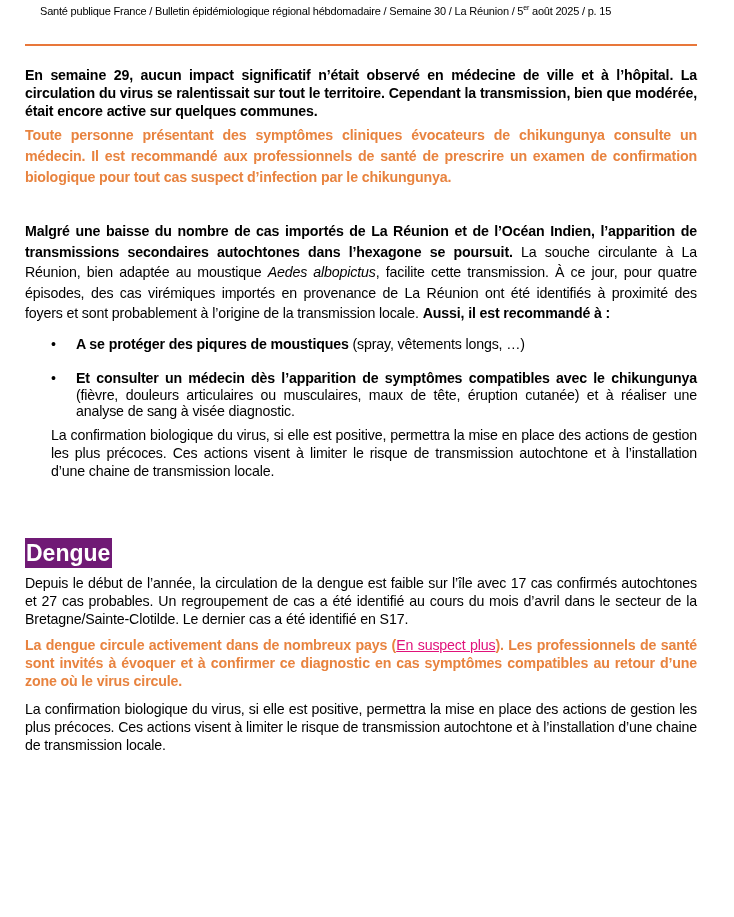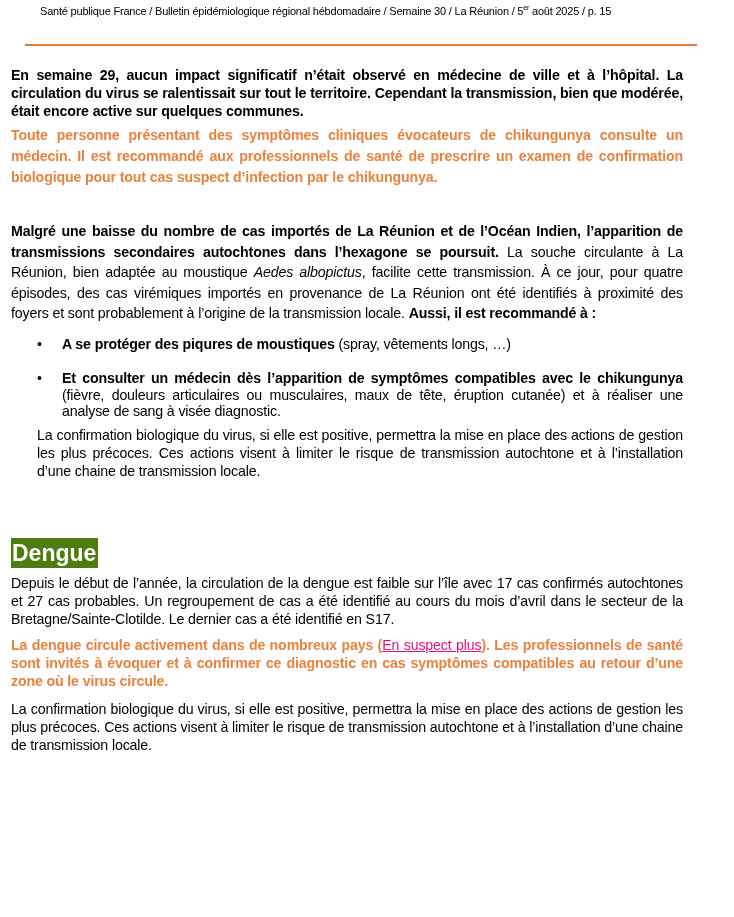--- a/index.html
+++ b/index.html
@@ -9,32 +9,32 @@
   }
   .header {
     position: absolute; left: 40px; top: 4px;
     font-size: 11px; letter-spacing: -0.2px; color: #000;
   }
   .header sup { font-size: 7px; }
   .rule {
     position: absolute; left: 25px; top: 44px; width: 672px; height: 2px;
     background: #e8773a;
   }
-  .content { position: absolute; left: 11px; top: 66px; width: 672px; }
+  .content { position: absolute; left: 25px; top: 66px; width: 672px; }
   p { margin: 0; font-size: 14.2px; line-height: 18px; text-align: justify; letter-spacing: -0.15px; }
   .bold { font-weight: bold; }
   .orange { color: #e8833f; font-weight: bold; }
   .orange-lh { line-height: 21px; }
   .lh20 { line-height: 20.5px; }
   ul { margin: 0; padding: 0; list-style: none; }
   li { position: relative; padding-left: 51px; font-size: 14.2px; line-height: 16.5px; text-align: justify; letter-spacing: -0.15px; }
   li .bullet { position: absolute; left: 26px; top: 0; }
   .indent { padding-left: 26px; }
   .h2 {
-    display: inline-block; background: #4d7c0f; color: #fff;
+    display: inline-block; background: #701a75; color: #fff;
     font-weight: bold; font-size: 23px; line-height: 30px; padding: 0 2px 0 1px;
   }
   a.link { color: #e0127a; text-decoration: underline; font-weight: normal; }
 </style>
 </head>
 <body>
 
 <div class="header">
   <span>Santé publique France / Bulletin épidémiologique régional hébdomadaire / Semaine 30 / La Réunion / 5</span><sup>er</sup><span> août 2025 / p. 15</span>
 </div>

